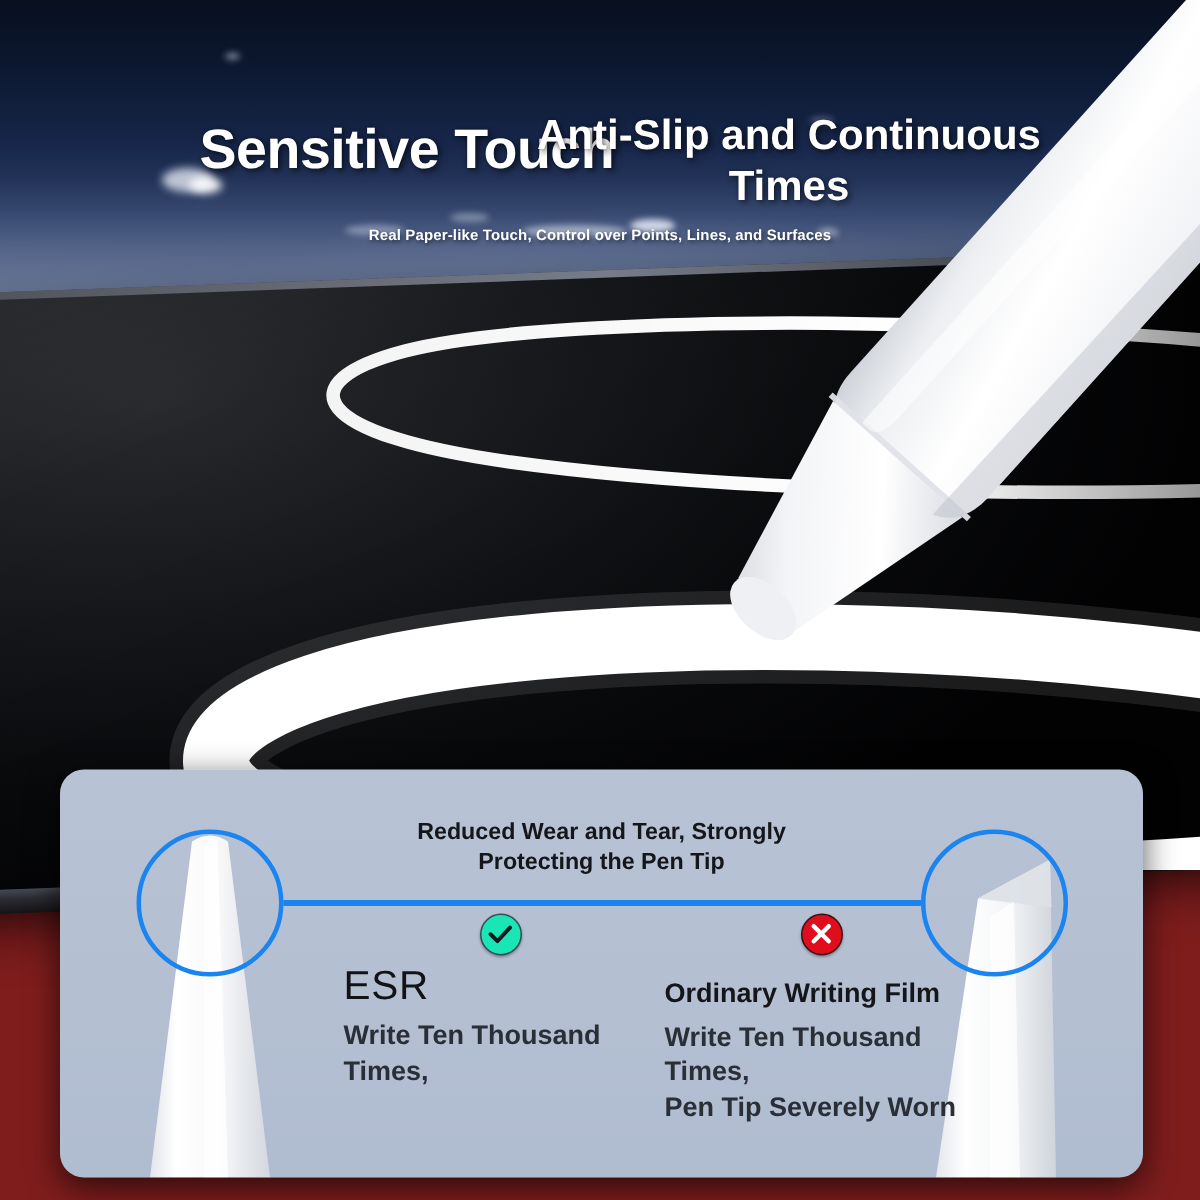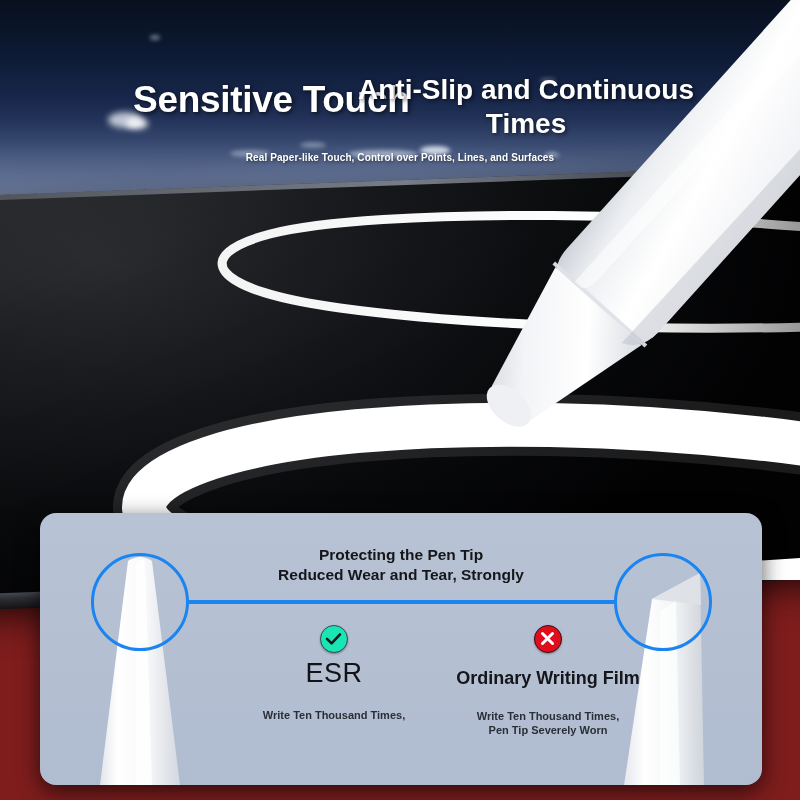--- a/index.html
+++ b/index.html
@@ -162,23 +162,23 @@
     width: 400px;
     text-align: center;
     font-size: 15.5px;
     font-weight: bold;
     line-height: 1.28;
     color: #14161a;
   }
 
   .col {
     position: absolute;
-    top: 112px;
+    top: 96px;
     width: 210px;
-    text-align: center;
+    text-align: left;
   }
   .col.esr      { left: 189px; }
   .col.ordinary { left: 403px; }
 
   .badge {
     width: 28px; height: 28px;
     border-radius: 50%;
     margin: 0 auto;
     position: relative;
     box-sizing: border-box;
@@ -204,22 +204,22 @@
     line-height: 1.05;
   }
   .brand.alt {
     font-size: 18px;
     font-weight: bold;
     letter-spacing: 0;
     padding-top: 10px;
     color: #14161a;
   }
   .caption {
-    margin-top: 21px;
-    font-size: 11px;
+    margin-top: 8px;
+    font-size: 18px;
     font-weight: bold;
     line-height: 1.3;
     color: #2a2e36;
   }
 </style>
 </head>
 <body>
 
 <div id="page">
 
@@ -325,22 +325,22 @@
         <path d="M 612 86 L 660 60 L 661 92 Z" fill="#dde1e7" opacity="0.95"></path>
         <path d="M 620 98 L 636 88 L 640 272 L 620 272 Z" fill="#ffffff" opacity="0.7"></path>
       </g>
     </svg>
 
     <div class="circle-hl left"></div>
     <div class="circle-hl right"></div>
     <div class="connector"></div>
 
     <div class="panel-heading">
+      <div>Reduced Wear and Tear, Strongly</div>
       <div>Protecting the Pen Tip</div>
-      <div>Reduced Wear and Tear, Strongly</div>
     </div>
 
     <div class="col esr">
       <div class="badge ok">
         <svg width="25" height="25" viewBox="0 0 25 25">
           <path d="M 6 12.8 L 10.6 17.4 L 19 8.4" fill="none" stroke="#15181c" stroke-width="2.6" stroke-linecap="round" stroke-linejoin="round"></path>
         </svg>
       </div>
       <div class="brand">ESR</div>
       <div class="caption">

